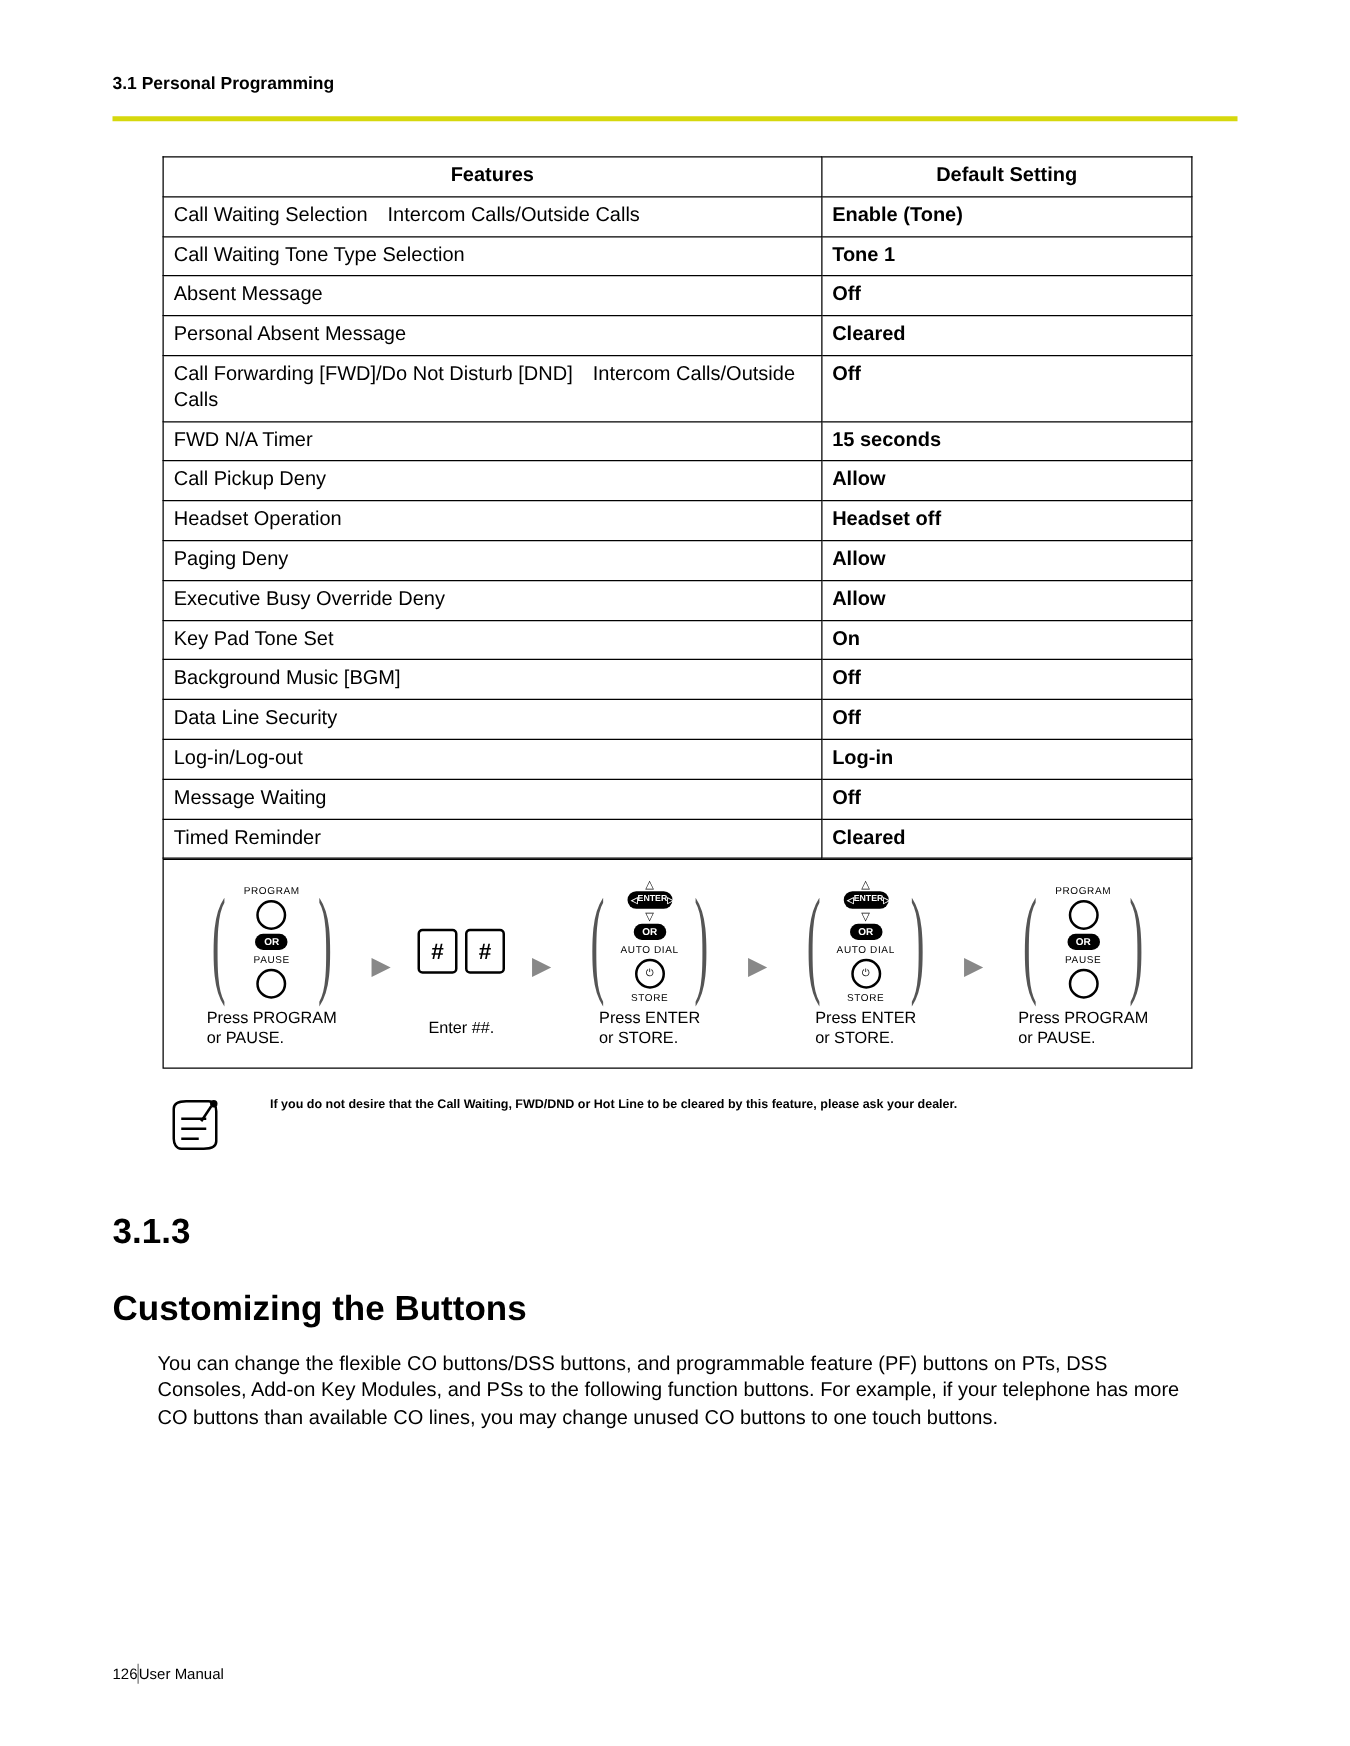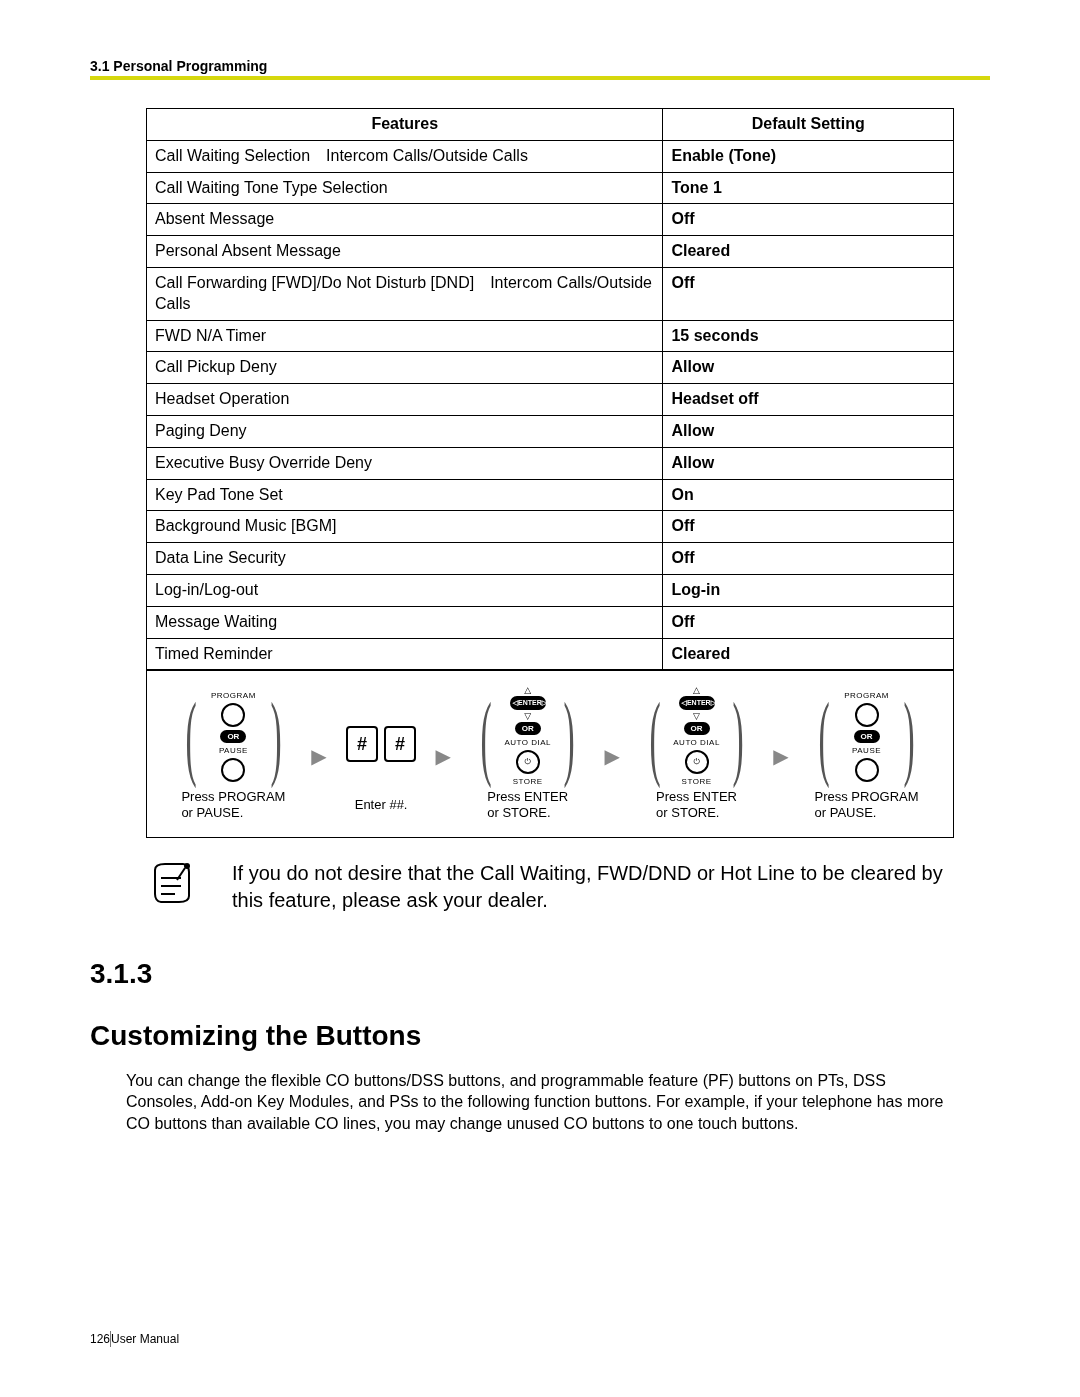--- a/index.html
+++ b/index.html
@@ -12,29 +12,29 @@
   .page {
     width: 1080px;
     height: 1397px;
     position: relative;
     box-sizing: border-box;
     padding: 58px 90px 0 90px;
   }
   .header-section {
     font-size: 14px;
     font-weight: bold;
-    padding-bottom: 2px;
+    padding-bottom: 19px;
   }
   .accent-bar {
     height: 4px;
     background: #d6d80d;
     margin-bottom: 28px;
   }
   .content-indent {
-    margin-left: 56px;
+    margin-left: 40px;
     margin-right: 36px;
   }
   table.features {
     width: 100%;
     border-collapse: collapse;
     font-size: 16px;
   }
   table.features th, table.features td {
     border: 1px solid #000;
     padding: 5px 8px;
@@ -131,22 +131,23 @@
     align-items: flex-start;
   }
   .note-icon {
     width: 50px;
     flex-shrink:0;
     display:flex;
     align-items:center;
     justify-content:center;
   }
   .note-text {
-    font-size: 20px;
+    font-size: 10px;
     line-height: 1.35;
+    font-weight: bold;
   }
   h2.section-num {
     font-size: 28px;
     font-weight: bold;
     margin: 44px 0 18px 0;
     display:flex;
     gap: 30px;
     flex-direction: column;
   }
   .body-para {

